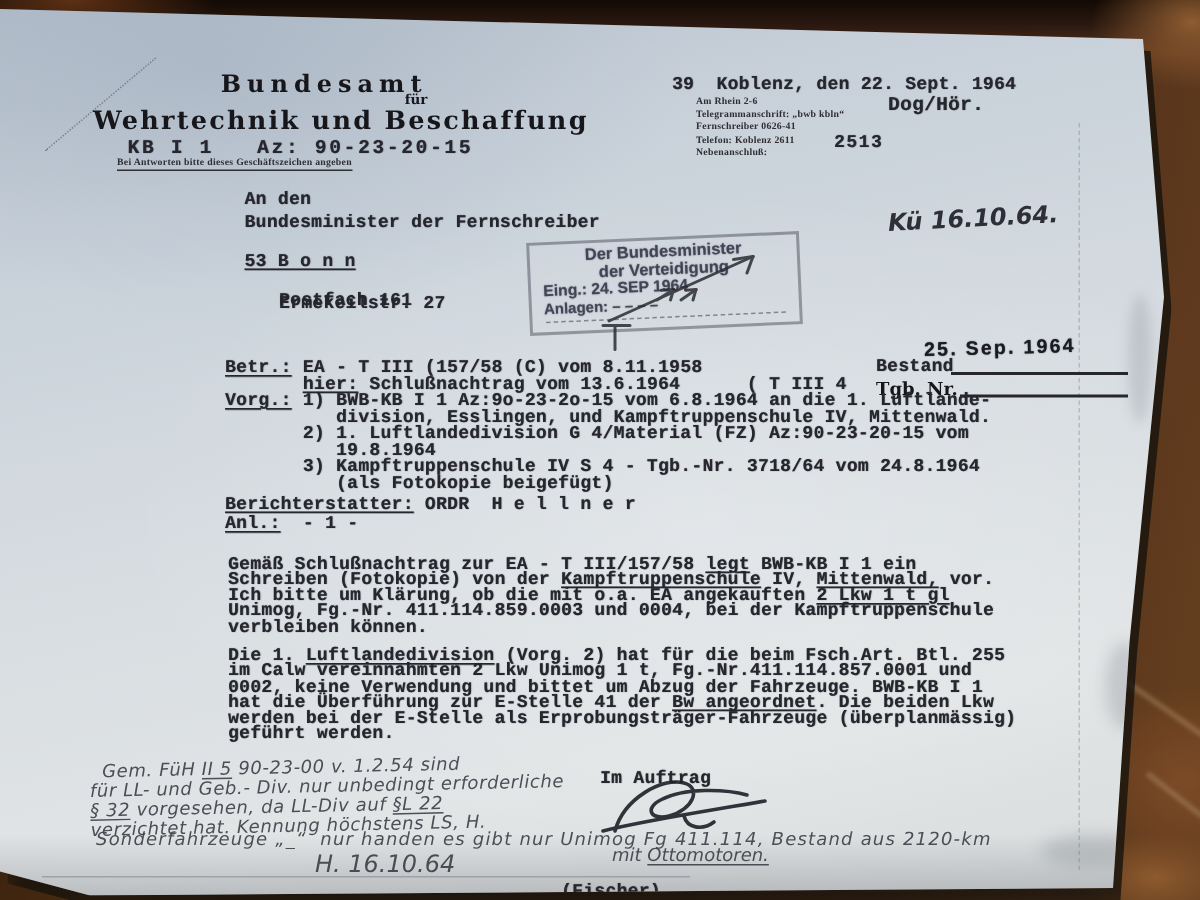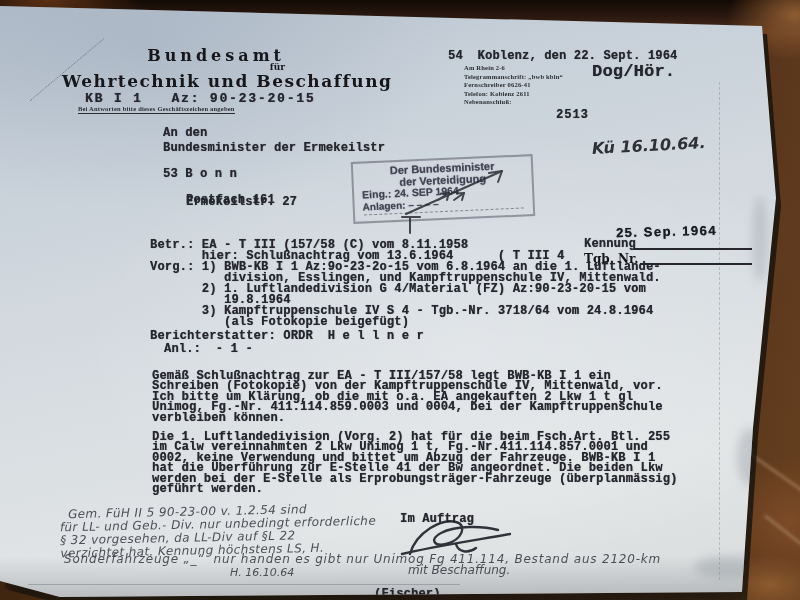--- a/index.html
+++ b/index.html
@@ -30,21 +30,21 @@
     border-top:1.5px dotted rgba(108,116,130,0.8);transform:rotate(-40deg);transform-origin:left top;}
   .crease-vert{position:absolute;left:719px;top:82px;height:498px;width:0;
     border-left:1px dashed rgba(110,118,130,0.35);}
   .smudge{position:absolute;border-radius:50%;}
   
   .t{position:absolute;font-family:"Liberation Mono","DejaVu Sans Mono",monospace;
      font-size:12px;font-weight:700;color:#26262e;letter-spacing:0.2px;white-space:pre;
      text-shadow:0.3px 0.3px 0.7px rgba(38,38,46,0.75);}
   .t .line,.lines .line{height:11px;line-height:11px;}
   .body-par .line{height:10.4px;line-height:10.4px;}
-  .u{text-decoration-thickness:1.2px;text-underline-offset:2px;}
+  .u{text-decoration:underline;text-decoration-thickness:1.2px;text-underline-offset:2px;}
   
   .serif{position:absolute;font-family:"DejaVu Serif","Liberation Serif",serif;font-weight:700;color:#16161b;}
   .tp{position:absolute;font-family:"Liberation Serif",serif;font-weight:700;font-size:6.5px;
       color:#2e2e33;letter-spacing:0.2px;white-space:pre;}
   
   .stampbox{position:absolute;left:352px;top:158px;width:178px;height:58px;
       border:2px solid rgba(75,77,92,0.5);transform:rotate(-2.5deg);
       color:rgba(58,60,76,0.85);font-weight:700;text-align:center;
       text-shadow:0 0 1px rgba(70,72,90,0.8);}
   .stampbox .sline{font-size:11px;line-height:11.5px;white-space:pre;}
@@ -75,31 +75,31 @@
     <div class="smudge" style="left:694px;top:556px;width:70px;height:22px;background:rgba(120,124,132,0.28);filter:blur(5px);"></div>
     <div class="smudge" style="left:752px;top:196px;width:16px;height:86px;background:rgba(125,130,140,0.25);filter:blur(4px);"></div>
     <div class="rule-bottom"></div>
 
     <div class="serif" style="left:135px;top:46px;width:150px;text-align:right;font-size:16px;letter-spacing:4px;">Bundesamt</div>
     <div class="serif" style="left:135px;top:62px;width:150px;text-align:right;font-size:9px;">für</div>
     <div class="serif" style="left:62px;top:71px;font-size:17px;letter-spacing:1.5px;">Wehrtechnik und Beschaffung</div>
     <div class="t" style="left:85px;top:91px;font-size:13px;letter-spacing:1.8px;">KB I 1   Az: 90-23-20-15</div>
     <div class="tp" style="left:78px;top:105px;border-bottom:1px solid #2e2e33;padding-bottom:1px;">Bei Antworten bitte dieses Geschäftszeichen angeben</div>
 
-    <div class="t" style="left:448px;top:49px;font-size:12px;">54  Koblenz, den 22. Sept. 1964</div>
-    <div class="t" style="left:592px;top:62px;font-size:17px;">Dog/Hör.</div>
+    <div class="t" style="left:448px;top:49px;font-size:12px;">39  Koblenz, den 22. Sept. 1964</div>
+    <div class="t" style="left:592px;top:62px;font-size:13px;">Dog/Hör.</div>
     <div class="tp" style="left:464px;top:64px;">Am Rhein 2-6</div>
     <div class="tp" style="left:464px;top:72.5px;">Telegrammanschrift: „bwb kbln“</div>
     <div class="tp" style="left:464px;top:81px;">Fernschreiber 0626-41</div>
     <div class="tp" style="left:464px;top:89.5px;">Telefon: Koblenz 2611</div>
     <div class="tp" style="left:464px;top:98px;">Nebenanschluß:</div>
-    <div class="t" style="left:556px;top:108px;font-size:12px;letter-spacing:1px;">2513</div>
+    <div class="t" style="left:556px;top:88px;font-size:12px;letter-spacing:1px;">2513</div>
 
     <div class="t" style="left:163px;top:126px;">An den</div>
-    <div class="t" style="left:163px;top:141px;">Bundesminister der Ermekeilstr</div>
+    <div class="t" style="left:163px;top:141px;">Bundesminister der Fernschreiber</div>
     <div class="t u" style="left:163px;top:167px;">53 B o n n</div>
     <div class="t" style="left:186px;top:193px;">Postfach 161</div>
     <div class="t" style="left:186px;top:195px;">Ermekeilstr. 27</div>
 
     <div class="stampbox">
       <div class="sline" style="margin-top:3px;">Der Bundesminister</div>
       <div class="sline">der Verteidigung</div>
       <div class="sline" style="font-size:10.5px;text-align:left;padding-left:8px;">Eing.: 24. SEP 1964</div>
       <div class="sline" style="font-size:10px;text-align:left;padding-left:8px;">Anlagen: – – – –</div>
       <div class="dash"></div>
@@ -116,40 +116,40 @@
           <path d="M76,35 L69,35.5"></path>
           <path d="M76,35 L74,42"></path>
         <path d="M22,60 L22,75"></path>
           <path d="M14,59 L32,59"></path>
       </g>
     </svg>
 
     <div class="hw" style="left:592px;top:136px;font-size:16px;font-weight:700;transform:rotate(-3deg);">Kü 16.10.64.</div>
 
     <div class="stamp-ink" style="left:616px;top:224px;font-size:13px;letter-spacing:1.5px;transform:rotate(-1.5deg);">25. Sep. 1964</div>
-    <div class="t" style="left:584px;top:237px;font-size:12px;">Kennung</div>
+    <div class="t" style="left:584px;top:237px;font-size:12px;">Bestand</div>
     <div class="sline-rule" style="left:634px;top:248px;width:118px;"></div>
     <div class="serif" style="left:584px;top:252px;font-size:12px;">Tgb. Nr.</div>
     <div class="sline-rule" style="left:640px;top:263px;width:112px;"></div>
 
     <div class="t lines" style="left:150px;top:240px;"><div class="line"><span class="u">Betr.:</span><span> EA - T III (157/58 (C) vom 8.11.1958</span></div><div class="line"><span>       </span><span class="u">hier:</span><span> Schlußnachtrag vom 13.6.1964      ( T III 4</span></div><div class="line"><span class="u">Vorg.:</span><span> 1) BWB-KB I 1 Az:9o-23-2o-15 vom 6.8.1964 an die 1. Luftlande-</span></div><div class="line"><span>          division, Esslingen, und Kampftruppenschule IV, Mittenwald.</span></div><div class="line"><span>       2) 1. Luftlandedivision G 4/Material (FZ) Az:90-23-20-15 vom</span></div><div class="line"><span>          19.8.1964</span></div><div class="line"><span>       3) Kampftruppenschule IV S 4 - Tgb.-Nr. 3718/64 vom 24.8.1964</span></div><div class="line"><span>          (als Fotokopie beigefügt)</span></div></div>
     <div class="t lines" style="left:150px;top:331px;"><div class="line"><span class="u">Berichterstatter:</span><span> ORDR  H e l l n e r</span></div></div>
-    <div class="t lines" style="left:164px;top:344px;"><div class="line"><span class="u">Anl.:</span><span>  - 1 -</span></div></div>
+    <div class="t lines" style="left:150px;top:344px;"><div class="line"><span class="u">Anl.:</span><span>  - 1 -</span></div></div>
 
     <div class="t body-par" style="left:152px;top:371px;"><div class="line"><span>Gemäß Schlußnachtrag zur EA - T III/157/58 </span><span class="u">legt</span><span> BWB-KB I 1 ein</span></div><div class="line"><span>Schreiben (Fotokopie) von der </span><span class="u">Kampftruppenschule</span><span> IV, </span><span class="u">Mittenwald,</span><span> vor.</span></div><div class="line"><span>Ich bitte um Klärung, ob die mit o.a. EA angekauften </span><span class="u">2 Lkw 1 t gl</span></div><div class="line"><span>Unimog, Fg.-Nr. 411.114.859.0003 und 0004, bei der Kampftruppenschule</span></div><div class="line"><span>verbleiben können.</span></div></div>
     <div class="t body-par" style="left:152px;top:432px;"><div class="line"><span>Die 1. </span><span class="u">Luftlandedivision</span><span> (Vorg. 2) hat für die beim Fsch.Art. Btl. 255</span></div><div class="line"><span>im Calw vereinnahmten 2 Lkw Unimog 1 t, Fg.-Nr.411.114.857.0001 und</span></div><div class="line"><span>0002, keine Verwendung und bittet um Abzug der Fahrzeuge. BWB-KB I 1</span></div><div class="line"><span>hat die Überführung zur E-Stelle 41 der </span><span class="u">Bw angeordnet</span><span>. Die beiden Lkw</span></div><div class="line"><span>werden bei der E-Stelle als Erprobungsträger-Fahrzeuge (überplanmässig)</span></div><div class="line"><span>geführt werden.</span></div></div>
 
     <div class="t" style="left:400px;top:512px;">Im Auftrag</div>
     <svg style="left:398px;top:514px;" width="120" height="48" viewBox="0 0 120 48">
       <g stroke="#1f2028" stroke-width="2.4" fill="none" stroke-linecap="round" opacity="0.9">
         <path d="M12,40 C18,18 44,4 58,8 C70,11 64,26 48,30 C36,33 31,25 43,19 C58,11 86,12 100,16"></path>
         <path d="M4,40 C32,33 72,27 112,20"></path>
         <path d="M58,30 C60,38 70,40 78,34"></path>
       </g>
     </svg>
     <div class="t" style="left:374px;top:543px;margin-top:44px;">(Fischer)</div>
 
     <div class="hw pencil lines" style="left:60px;top:505px;font-size:12px;letter-spacing:0.4px;transform:rotate(-1.2deg);"><div class="line"><span>  Gem. FüH </span><span class="u">II 5</span><span> 90-23-00 v. 1.2.54 sind</span></div><div class="line"><span>für LL- und Geb.- Div. nur unbedingt erforderliche</span></div><div class="line"><span class="u">§ 32</span><span> vorgesehen, da LL-Div auf </span><span class="u">§L 22</span></div><div class="line"><span>verzichtet hat. Kennung höchstens LS, H.</span></div></div>
     <div class="hw pencil lines" style="left:64px;top:553px;font-size:12px;letter-spacing:0.8px;"><div class="line"><span>Sonderfahrzeuge „_“  nur handen es gibt nur Unimog Fg 411.114, Bestand aus 2120-km</span></div></div>
-    <div class="hw pencil lines" style="left:408px;top:564px;font-size:12px;"><div class="line"><span>mit </span><span class="u">Beschaffung.</span></div></div>
-    <div class="hw pencil" style="left:210px;top:566px;font-size:11px;margin-left:20px;">H. 16.10.64</div>
+    <div class="hw pencil lines" style="left:408px;top:564px;font-size:12px;"><div class="line"><span>mit </span><span class="u">Ottomotoren.</span></div></div>
+    <div class="hw pencil" style="left:210px;top:566px;font-size:16px;">H. 16.10.64</div>
   </div>
 </div>
 
 </body></html>

